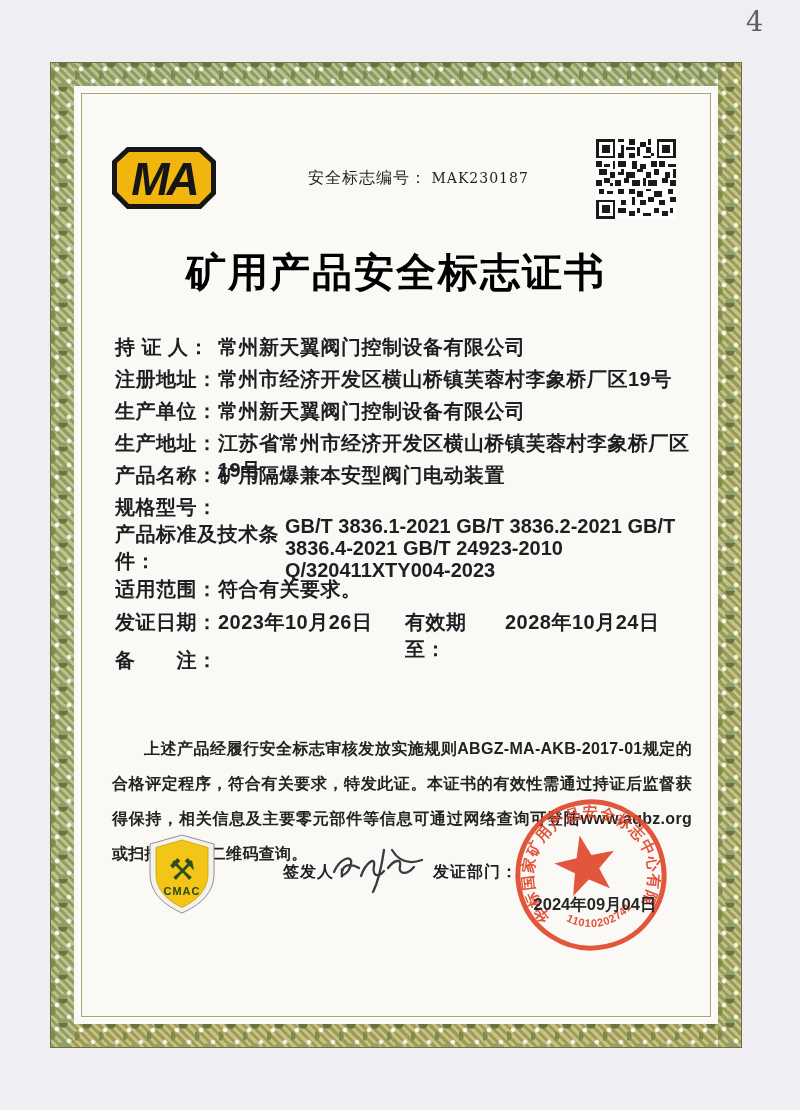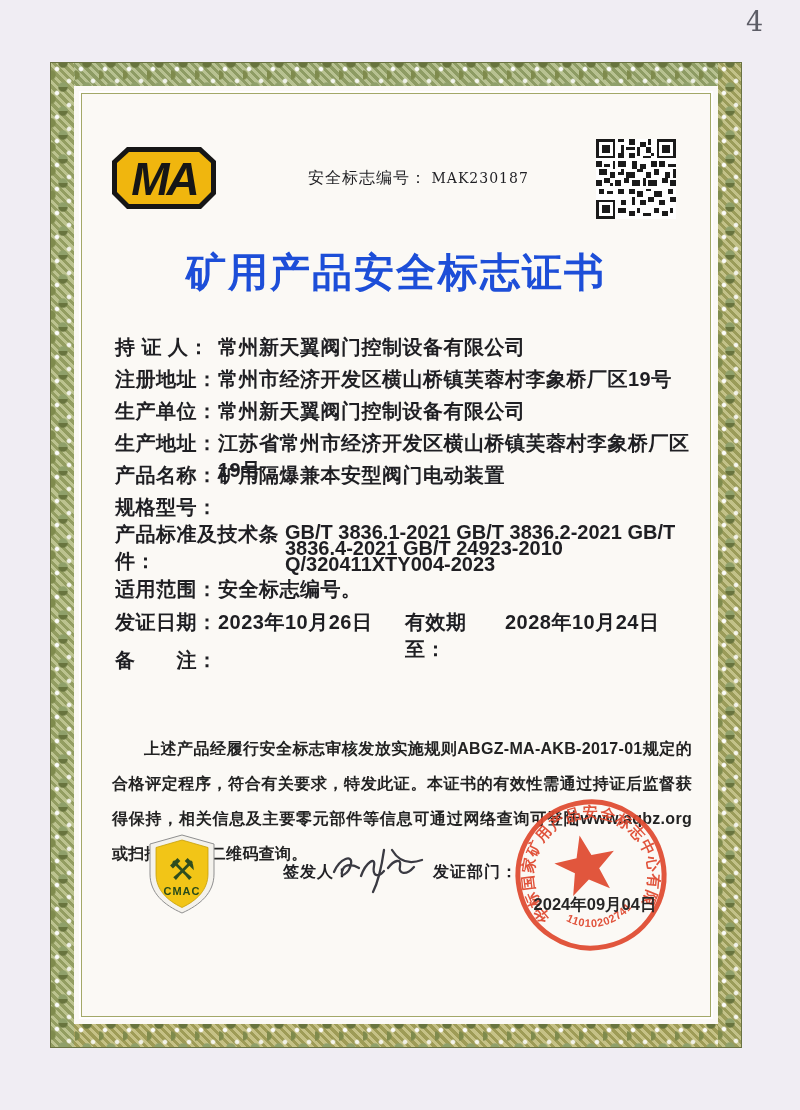--- a/index.html
+++ b/index.html
@@ -40,31 +40,31 @@
     pointer-events:none;
   }
   
   .ma-logo{position:absolute;left:110px;top:144px;width:108px;height:68px;}
   .cert-no{position:absolute;left:308px;top:168px;font-size:16px;white-space:nowrap;}
   .cert-no .lab{font-weight:500;letter-spacing:1px;}
   .cert-no .val{font-family:"DejaVu Serif",serif;font-size:14px;letter-spacing:1px;}
   .qr{position:absolute;left:596px;top:139px;width:80px;height:80px;}
   .title{
     position:absolute;left:50px;top:245px;width:692px;text-align:center;
-    font-size:40px;font-weight:900;letter-spacing:2px;color:#1d4ed8;
+    font-size:40px;font-weight:900;letter-spacing:2px;color:#000000;
   }
   
   .fields{position:absolute;left:115px;top:334px;width:578px;}
   .row{display:flex;align-items:flex-start;height:21px;margin-bottom:11px;
        font-size:20px;font-weight:700;letter-spacing:.5px;}
   .row .lbl{width:103px;flex:none;}
   .row .val{flex:1;}
   .row.std{height:44px;margin-bottom:6px;align-items:center;}
   .row.std .lbl{width:170px;}
-  .row.std .val{width:405px;flex:none;line-height:16px;letter-spacing:0;}
+  .row.std .val{width:405px;flex:none;line-height:22px;letter-spacing:0;}
   .row.dates{margin-top:12px;}
   .row.dates .v1{width:187px;flex:none;}
   .row.dates .l2{width:100px;flex:none;}
   .row.remark{margin-top:17px;}
   
   .statement{
     position:absolute;left:112px;top:731px;width:580px;
     font-size:16px;font-weight:700;line-height:35px;
     text-indent:2em;text-align:justify;letter-spacing:.3px;color:#222;
   }
@@ -202,21 +202,21 @@
   </div>
   <div class="row">
     <span class="lbl">规格型号：</span>
   </div>
   <div class="row std">
     <span class="lbl">产品标准及技术条件：</span>
     <span class="val">GB/T 3836.1-2021 GB/T 3836.2-2021 GB/T 3836.4-2021 GB/T 24923-2010 Q/320411XTY004-2023</span>
   </div>
   <div class="row">
     <span class="lbl">适用范围：</span>
-    <span class="val">安全标志编号。</span>
+    <span class="val">符合有关要求。</span>
   </div>
   <div class="row dates">
     <span class="lbl">发证日期：</span>
     <span class="v1">2023年10月26日</span>
     <span class="l2">有效期至：</span>
     <span class="v2">2028年10月24日</span>
   </div>
   <div class="row remark">
     <span class="lbl">备　　注：</span>
   </div>

